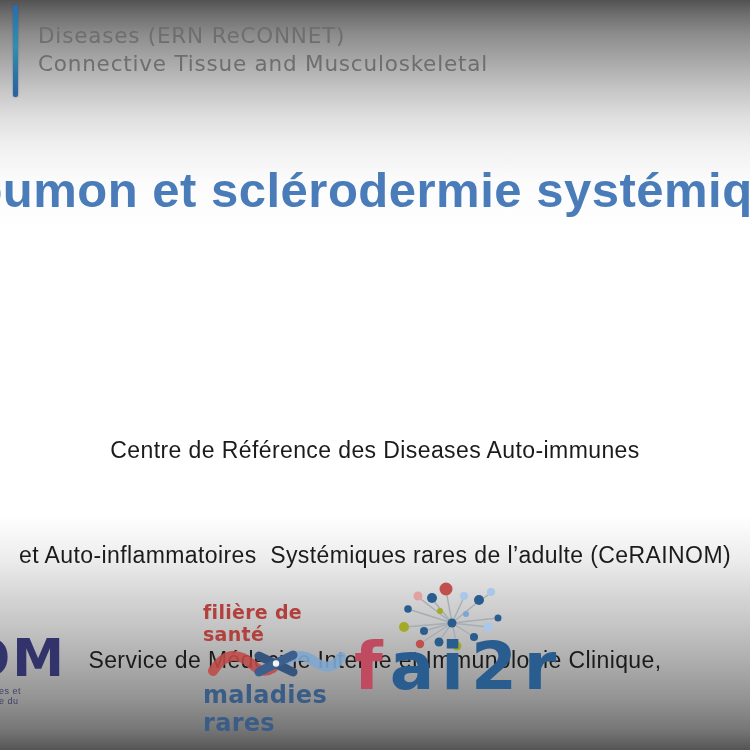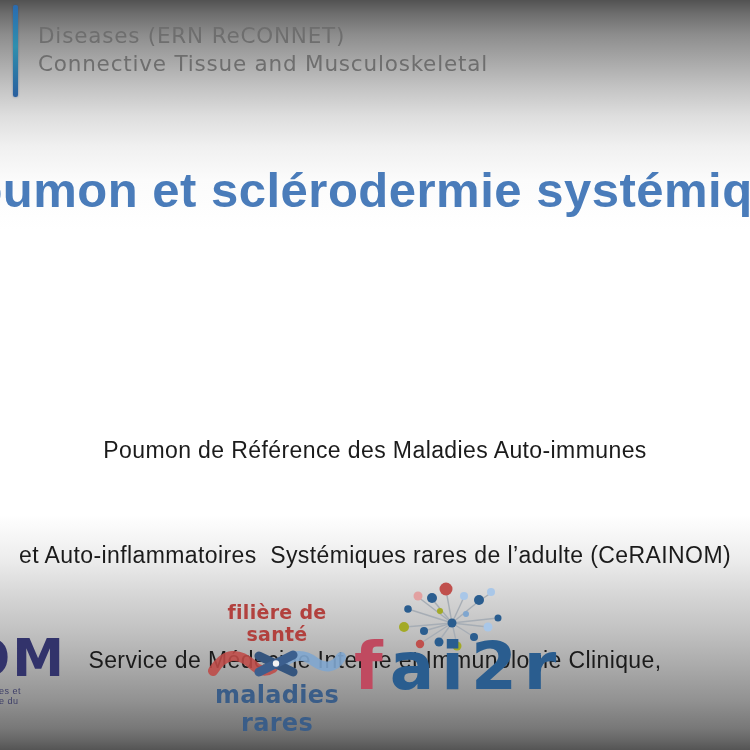--- a/index.html
+++ b/index.html
@@ -53,21 +53,21 @@
     font-size:52px;font-weight:bold;color:var(--navy,#32336b);
     margin-left:-34px;line-height:56px;letter-spacing:2px;
     font-family:"DejaVu Sans",sans-serif;
   }
   .logo-m .tiny{
     font-size:9px;line-height:10px;color:#3e3f68;margin-left:-12px;
     letter-spacing:.5px;white-space:pre;
   }
 
   
-  .logo-filiere{left:203px;top:601px;width:148px;text-align:center;}
+  .logo-filiere{left:203px;top:601px;width:148px;}
   .logo-filiere .t1{
     font-size:19px;font-weight:bold;color:var(--filiere-red,#b2413e);
     letter-spacing:.3px;font-family:"DejaVu Sans",sans-serif;
   }
   .logo-filiere .t2{
     font-size:24px;font-weight:bold;color:var(--filiere-blue,#3a5d88);
     letter-spacing:.3px;font-family:"DejaVu Sans",sans-serif;
   }
   .logo-filiere svg{display:block;margin:1px auto 1px;}
 
@@ -88,21 +88,21 @@
 <div class="abs accent-bar"></div>
 
 <div class="abs program">
   <div>Diseases (ERN ReCONNET)</div>
   <div>Connective Tissue and Musculoskeletal</div>
 </div>
 
 <div class="abs title">Poumon et sclérodermie systémique</div>
 
 <div class="abs authors">
-  <div>Poumon de Référence des Maladies Auto-immunes</div>
+  <div>Centre de Référence des Diseases Auto-immunes</div>
   <div>et Auto-inflammatoires  Systémiques rares de l’adulte (CeRAINOM)</div>
   <div>Service de Médecine Interne et Immunologie Clinique,</div>
   
 </div>
 
 <div class="abs logo-m">
   <div class="big">OM</div>
   <div class="tiny">unes et</div>
   <div class="tiny">ulte du</div>
 </div>

